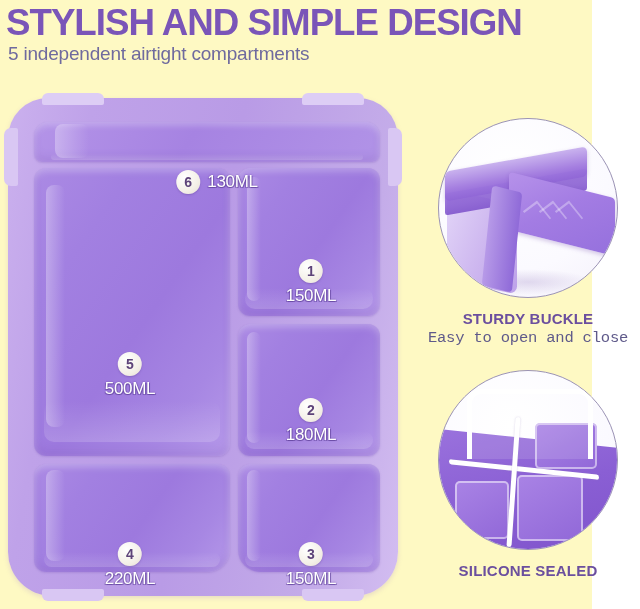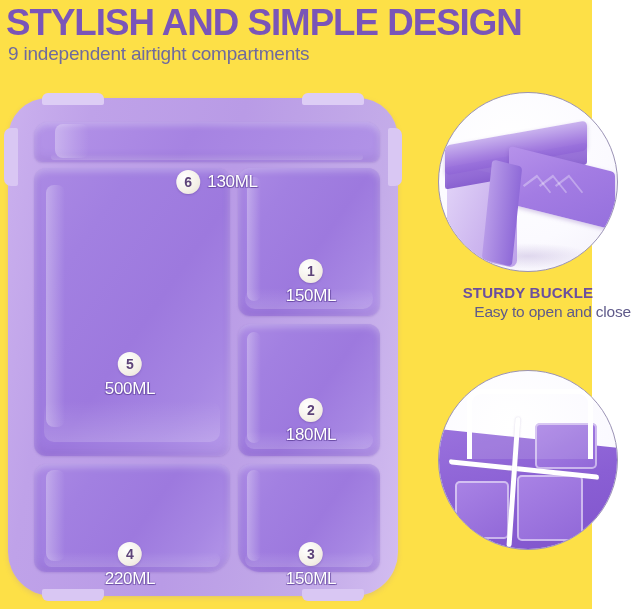--- a/index.html
+++ b/index.html
@@ -2,21 +2,21 @@
 <html><head>
 <meta charset="utf-8">
 <style>
   * { margin:0; padding:0; box-sizing:border-box; }
   html,body {
     width:640px; height:609px;
     background:#ffffff;
     font-family:"Liberation Sans", sans-serif;
     overflow:hidden;
   }
-  #page { position:relative; width:592px; height:609px; background:#fde047; }
+  #page { position:relative; width:592px; height:609px; background:#fef9c3; }
 
   
   .hdr-title{
     position:absolute; left:6px; top:2px;
     font-size:36px; font-weight:700; letter-spacing:-1px;
     color:#7a55b8; white-space:nowrap;
     font-stretch:condensed;
     transform:scaleX(1.02); transform-origin:left center;
   }
   .hdr-sub{
@@ -101,22 +101,22 @@
   .circ{
     position:relative; width:180px; height:180px; margin:0 auto;
     border-radius:50%; border:1px solid #9b93b5; overflow:hidden;
     background:radial-gradient(circle at 40% 30%,#ffffff 0%,#fbfaff 60%,#f3f0fa 100%);
   }
   .cap-title{
     margin-top:12px; text-align:center; font-size:15px; font-weight:700;
     color:#6b4f9e; letter-spacing:.2px;
   }
   .cap-sub{
-    margin-top:2px; text-align:right; font-size:15.5px; font-weight:400;
-    color:#5f5a8a; letter-spacing:-0.2px;
+    margin-top:2px; text-align:center; font-size:15.5px; font-weight:400;
+    color:#5f5a8a; letter-spacing:-0.2px;font-family:Liberation Mono, monospace;
   }
 
   
   .bk-lid{
     position:absolute; left:6px; top:40px; width:142px; height:30px;
     background:linear-gradient(180deg,#c9b2ee,#a57fe0 60%,#8f63d6);
     transform:skewY(-10deg); border-radius:5px;
     box-shadow:0 2px 4px rgba(110,70,170,.3);
   }
   .bk-lid2{
@@ -169,21 +169,21 @@
     border:5px solid #ffffff; border-bottom:none;
     border-radius:14px 14px 0 0; background:rgba(255,255,255,.12);
   }
 </style>
 </head>
 <body>
 
 <div id="page">
 
   <div class="hdr-title">STYLISH AND SIMPLE DESIGN</div>
-  <div class="hdr-sub">9 independent airtight compartments</div>
+  <div class="hdr-sub">5 independent airtight compartments</div>
 
   <div class="box-wrap">
     <div class="box-outer">
       <span class="tab l-top"></span>
       <span class="tab r-top"></span>
       <span class="tab t-l"></span>
       <span class="tab t-r"></span>
       <span class="tab b-l"></span>
       <span class="tab b-r"></span>
 
@@ -221,21 +221,21 @@
         </div>
 
         <div class="lab" style="left:96px; top:200px;">
           <span class="badge">5</span>
           <span class="ml">500ML</span>
         </div>
       </div>
     </div>
   </div>
 
-  <div class="panel" style="left:425px; top:92px;">
+  <div class="panel" style="left:425px; top:118px;">
     <div class="circ">
       <span class="bk-shadow"></span>
       <span class="bk-body"></span>
       <span class="bk-lid"></span>
       <span class="bk-lid2"></span>
       <span class="bk-flap">
         <span class="chev" style="left:18px; top:26px; width:20px; height:20px;"></span>
         <span class="chev" style="left:34px; top:22px; width:20px; height:20px;"></span>
         <span class="chev" style="left:50px; top:18px; width:20px; height:20px;"></span>
       </span>
@@ -248,15 +248,16 @@
   <div class="panel" style="left:425px; top:370px;">
     <div class="circ">
       <span class="sl-tray"></span>
       <span class="sl-cell" style="left:16px; top:110px; width:54px; height:58px;"></span>
       <span class="sl-cell" style="left:78px; top:104px; width:66px; height:66px;"></span>
       <span class="sl-cell" style="left:96px; top:52px; width:62px; height:46px;"></span>
       <span class="sl-gasket" style="left:10px; top:96px; width:150px; height:5px; transform:skewY(6deg);"></span>
       <span class="sl-gasket" style="left:72px; top:46px; width:5px; height:130px; transform:skewX(-4deg);"></span>
       <span class="sl-lid"></span>
     </div>
+    <div class="cap-title">SILICONE SEALED</div>
   </div>
 
 </div>
 
 </body></html>

